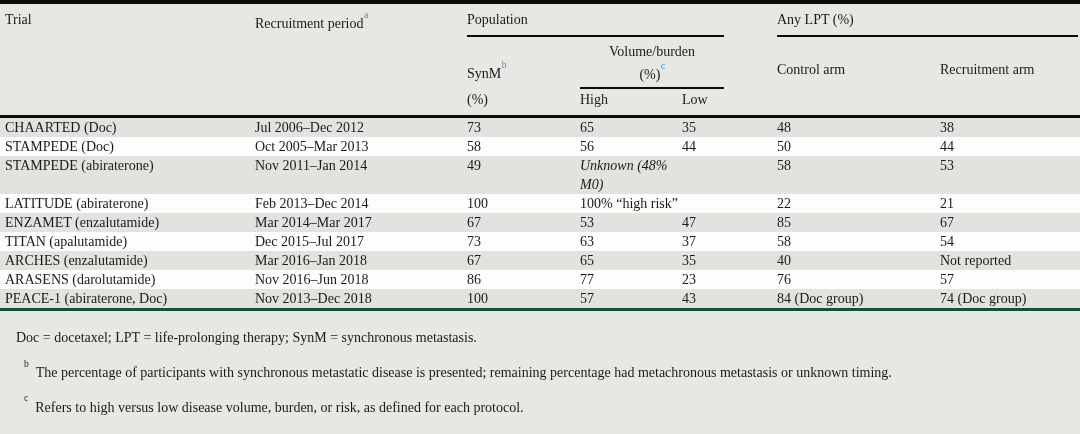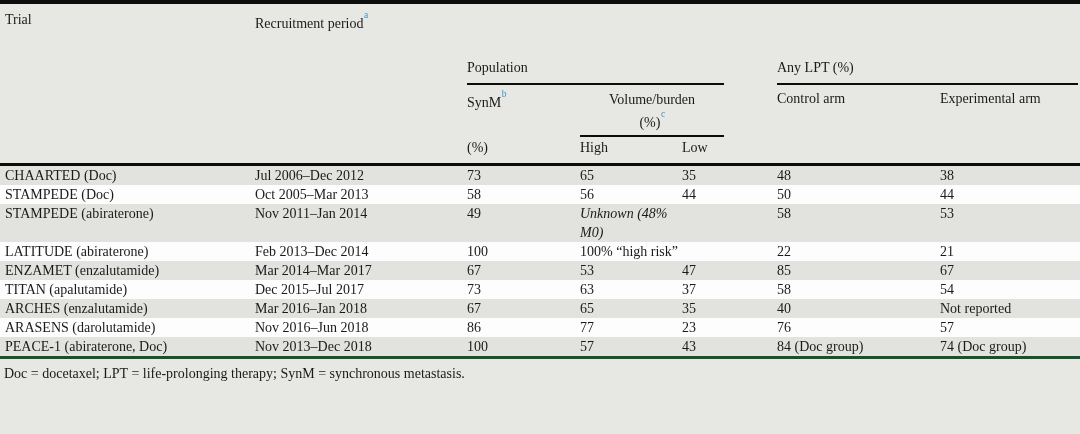--- a/index.html
+++ b/index.html
@@ -39,26 +39,25 @@
 
   
   tr.hr1 th.lbl { padding-top: 6px; }
 
   
   th.grp { padding: 0 0 0 5px; }
   .grp-box {
     padding: 6px 0 6px 0;
     border-bottom: 2px solid #0c0c0c;
     margin-right: 48px;
-    margin-top: 48px;
   }
   .grp-box.full { margin-right: 2px; }
 
   
-  tr.hr2 th { padding-top: 4px; }
+  tr.hr2 th { padding-top: 23px; }
   tr.hr2 th.vol { padding: 0 0 0 5px; text-align: center; }
   .vol-box {
     padding: 5px 0 3px 0;
     border-bottom: 2px solid #0c0c0c;
     margin-right: 48px;
   }
 
   
   tr.hr3 th {
     height: 28px;
@@ -80,21 +79,21 @@
   tbody tr:first-child td { border-top: 3px solid #0c0c0c; }
   tbody tr:last-child  td { border-bottom: 3px solid #14532d; }
   td .narrow { max-width: 102px; font-style: italic; }
 
   .footnotes {
     padding: 5px 8px 0 4px;
     font-size: 14px;
     line-height: 19px;
     width: 1044px;
   }
-  .footnotes p { margin: 0; }
+  .footnotes p { margin: 12px; }
   .footnotes p.fn { text-align: justify; text-indent: 8px; }
   .footnotes sup.fn-mark {
     font-size: 9.5px;
     position: relative;
     top: -4.5px;
     padding-right: 7px;
   }
 </style>
 </head>
 <body>
@@ -123,21 +122,21 @@
       </tr>
       <tr class="hr2">
         <th><span>SynM</span><sup class="note-blue">b</sup></th>
         <th class="vol" colspan="2">
           <div class="vol-box">
             <span>Volume/burden</span><br>
             <span>(%)</span><sup class="note-blue">c</sup>
           </div>
         </th>
         <th rowspan="2">Control arm</th>
-        <th rowspan="2">Experimental arm</th>
+        <th rowspan="2">Recruitment arm</th>
       </tr>
       <tr class="hr3">
         <th>(%)</th>
         <th>High</th>
         <th>Low</th>
       </tr>
     </thead>
     <tbody>
       <tr>
         <td>CHAARTED (Doc)</td>
@@ -218,14 +217,16 @@
         <td>57</td>
         <td>43</td>
         <td>84 (Doc group)</td>
         <td>74 (Doc group)</td>
       </tr>
     </tbody>
   </table>
 
   <div class="footnotes">
     <p>Doc = docetaxel; LPT = life-prolonging therapy; SynM = synchronous metastasis.</p>
+    <p class="fn"><sup class="fn-mark">b</sup><span>The percentage of participants with synchronous metastatic disease is presented; remaining percentage had metachronous metastasis or unknown timing.</span></p>
+    <p class="fn"><sup class="fn-mark">c</sup><span>Refers to high versus low disease volume, burden, or risk, as defined for each protocol.</span></p>
   </div>
 </div>
 
 </body></html>

